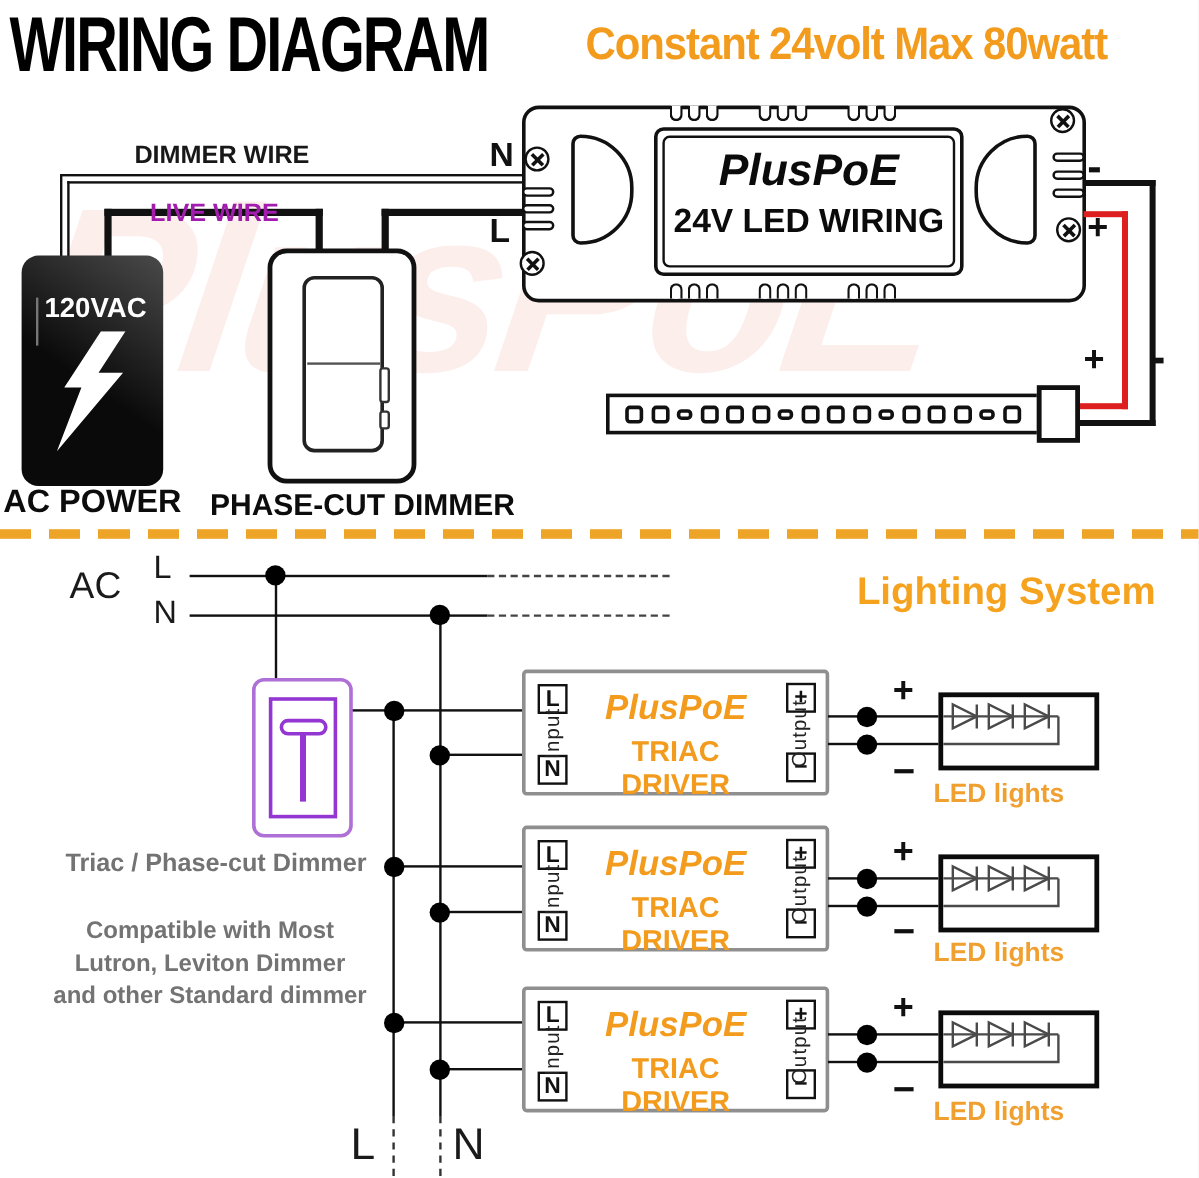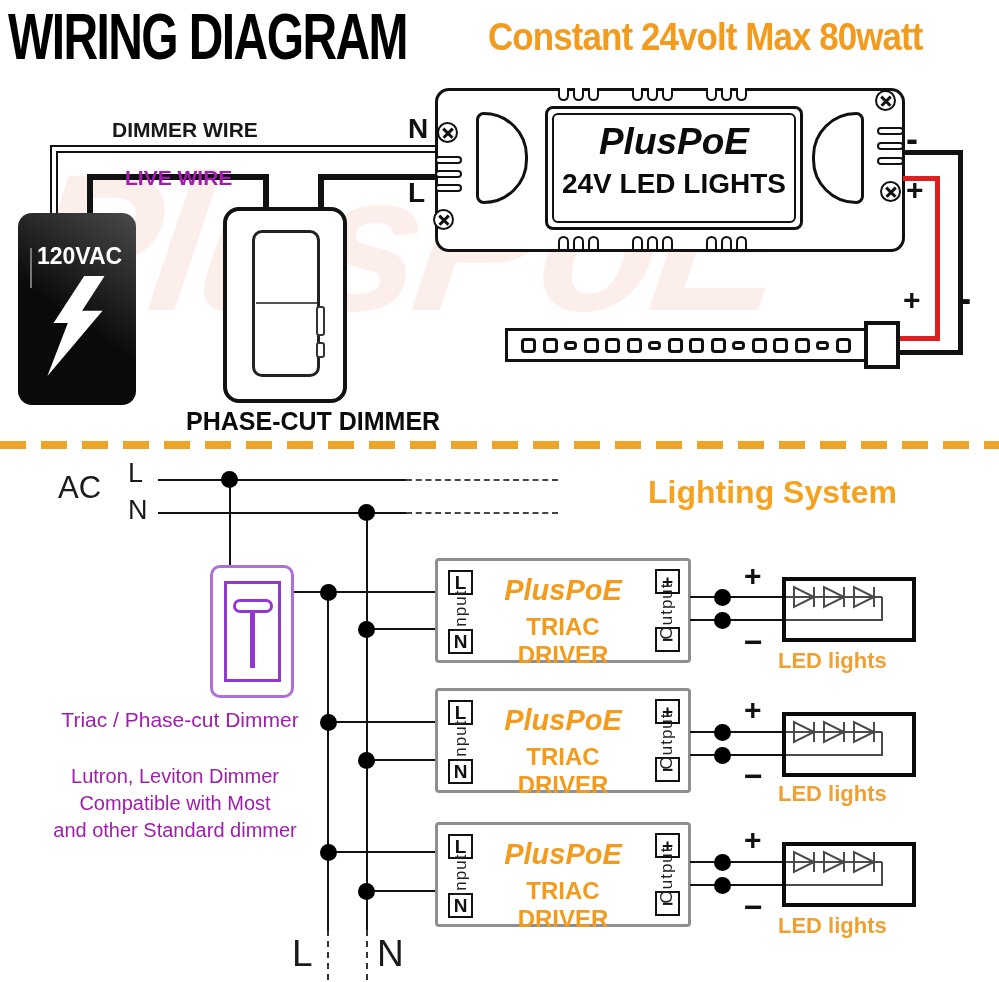--- a/index.html
+++ b/index.html
@@ -76,21 +76,21 @@
     background: repeating-linear-gradient(90deg,#EDA427 0 26px, transparent 26px 41px); }
   
   .sec-title { font-size:32px; font-weight:900; color:#F5A21F; white-space:nowrap; }
   .purple-outer { position:absolute; left:210px; top:565px; width:84px; height:133px;
     border:3px solid #AE6FD6; border-radius:10px; background:#fff; }
   .purple-inner { position:absolute; left:224px; top:581px; width:57px; height:101px;
     border:3px solid #9437D2; background:#fff; }
   .purple-pill { position:absolute; left:233px; top:599px; width:40px; height:14px;
     border:3px solid #9437D2; border-radius:8px; background:#fff; }
   .purple-stem { position:absolute; left:250px; top:610px; width:5px; height:58px; background:#9437D2; }
-  .otext { font-weight:400; color:#a21caf; text-align:center; }
+  .otext { font-weight:700; color:#737373; text-align:center; }
   .tdriver { position:absolute; left:435px; width:256px; height:105px;
     border:3px solid #8f8f8f; border-radius:4px; background:#fff; }
   .term { position:absolute; width:25px; height:25px; border:2.5px solid #111; background:#fff;
     display:flex; align-items:center; justify-content:center; font-weight:900; font-size:19px; color:#111; }
   .vtext { position:absolute; writing-mode:vertical-rl; transform:rotate(180deg);
     font-size:17px; color:#222; letter-spacing:1px; font-weight:400; }
   .tbrand { position:absolute; left:46px; right:46px; top:13px; text-align:center;
     font-style:italic; font-weight:900; font-size:29px; color:#F29B1D; }
   .tmodel { position:absolute; left:46px; right:46px; top:52px; text-align:center;
     font-weight:900; font-size:24px; color:#F29B1D; letter-spacing:0; }
@@ -122,27 +122,28 @@
   <div class="abs wirelbl gray" style="left:125px; top:166px;">LIVE WIRE</div>
   <div class="abs termlbl" style="left:408px; top:113px;">N</div>
   <div class="abs termlbl" style="left:408px; top:177px;">L</div>
 
   <div class="ac-box"></div>
   <div class="abs" style="left:30px; top:248px; width:2px; height:40px; background:#777;"></div>
   <div class="ac-volt">120VAC</div>
   <svg class="abs" style="left:47px; top:276px;" width="58" height="100" viewBox="0 0 56 98">
     <path d="M36 0 L6 46 L20 46 L0 98 L54 34 L34 34 L56 0 Z" fill="#fff"></path>
   </svg>
+  <div class="abs caption" style="left:2px; top:403px; width:150px; text-align:center; font-size:27px;">AC POWER</div>
 
   <div class="dimmer-outer"></div>
   <div class="dimmer-inner"></div>
   <div class="dimmer-divider"></div>
   <div class="dimmer-nub" style="left:316px; top:306px; width:9px; height:30px;"></div>
   <div class="dimmer-nub" style="left:316px; top:342px; width:9px; height:16px;"></div>
-  <div class="abs caption" style="left:186px; top:407px; width:220px; text-align:center; font-size:25px;">PHASE-CUT DIMMER</div>
+  <div class="abs caption" style="left:175px; top:407px; width:220px; text-align:center; font-size:25px;">PHASE-CUT DIMMER</div>
 
   <div class="driver-body"></div>
 
   <div class="vent d" style="left:558px; top:88px;"></div>
   <div class="vent d" style="left:573px; top:88px;"></div>
   <div class="vent d" style="left:588px; top:88px;"></div>
   <div class="vent d" style="left:632px; top:88px;"></div>
   <div class="vent d" style="left:647px; top:88px;"></div>
   <div class="vent d" style="left:662px; top:88px;"></div>
   <div class="vent d" style="left:706px; top:88px;"></div>
@@ -182,21 +183,21 @@
       <i class="b"></i>
     </div>
   <div class="screw" style="left:880px; top:181px;">
       <i class="a"></i>
       <i class="b"></i>
     </div>
 
   <div class="plate-outer"></div>
   <div class="plate-inner"></div>
   <div class="drv-brand">PlusPoE</div>
-  <div class="drv-model">24V LED LIGHTS</div>
+  <div class="drv-model">24V LED WIRING</div>
 
   <div class="wire-h w5" style="left:903px; top:150px; width:60px;"></div>
   <div class="wire-v w5" style="left:958px; top:150px; height:205px;"></div>
   <div class="wire-h w5" style="left:897px; top:350px; width:66px;"></div>
   <div class="wire-h w5 red" style="left:903px; top:176px; width:37px;"></div>
   <div class="wire-v w5 red" style="left:935px; top:176px; height:165px;"></div>
   <div class="wire-h w5 red" style="left:897px; top:336px; width:43px;"></div>
   <div class="abs sign" style="left:906px; top:121px; font-size:36px;">-</div>
   <div class="abs sign" style="left:906px; top:175px; font-size:30px;">+</div>
   <div class="abs sign" style="left:903px; top:285px; font-size:30px;">+</div>
@@ -217,21 +218,21 @@
       <div class="led sq"></div>
       <div class="led sq"></div>
       <div class="led sq"></div>
       <div class="led sm"></div>
       <div class="led sq"></div>
     </div>
   <div class="strip-conn"></div>
 
   <div class="divider"></div>
 
-  <div class="abs sec-title" style="left:648px; top:474px; width:330px; text-align:left;">Lighting System</div>
+  <div class="abs sec-title" style="left:633px; top:474px; width:330px; text-align:right;">Lighting System</div>
 
   <div class="abs" style="left:58px; top:470px; font-size:31px; color:#1a1a1a;">AC</div>
   <div class="abs" style="left:128px; top:458px; font-size:27px; color:#1a1a1a;">L</div>
   <div class="abs" style="left:128px; top:495px; font-size:27px; color:#1a1a1a;">N</div>
 
   <div class="wire-h" style="left:158px; top:479px; width:248px;"></div>
   <div class="wire-h dash" style="left:406px; top:479px; width:152px;"></div>
   <div class="wire-h" style="left:158px; top:512px; width:248px;"></div>
   <div class="wire-h dash" style="left:406px; top:512px; width:152px;"></div>
 
@@ -256,22 +257,22 @@
   <div class="jdot" style="left:358px; top:621px;"></div>
   <div class="jdot" style="left:358px; top:752px;"></div>
   <div class="jdot" style="left:358px; top:883px;"></div>
 
   <div class="purple-outer"></div>
   <div class="purple-inner"></div>
   <div class="purple-pill"></div>
   <div class="purple-stem"></div>
   <div class="abs otext" style="left:40px; top:708px; width:280px; font-size:21px;">Triac / Phase-cut Dimmer</div>
   <div class="abs otext" style="left:25px; top:763px; width:300px; font-size:20px; line-height:27px;">
+    <div>Compatible with Most</div>
     <div>Lutron, Leviton Dimmer</div>
-    <div>Compatible with Most</div>
     <div>and other Standard dimmer</div>
   </div>
 
   <div class="tdriver" style="top:558px;">
     <div class="term" style="left:10px; top:9px;">L</div>
     <div class="term" style="left:10px; bottom:6px;">N</div>
     <div class="vtext" style="left:13px; top:50%; transform:rotate(180deg) translateY(50%);">Input</div>
     <div class="term" style="right:8px; top:8px;">+</div>
     <div class="term" style="right:8px; bottom:8px;">−</div>
     <div class="vtext" style="right:11px; top:50%; transform:rotate(180deg) translateY(50%);">Output</div>

